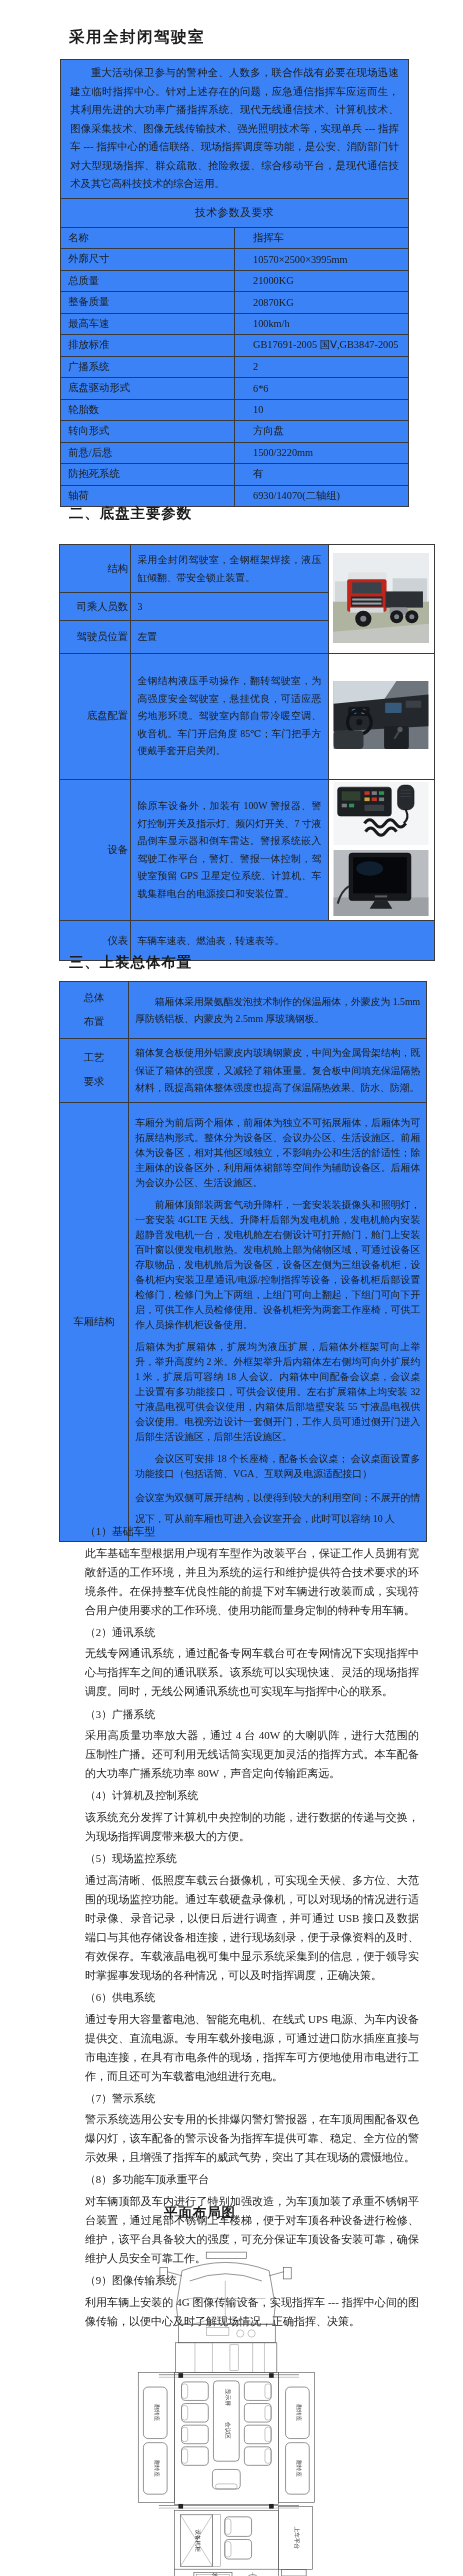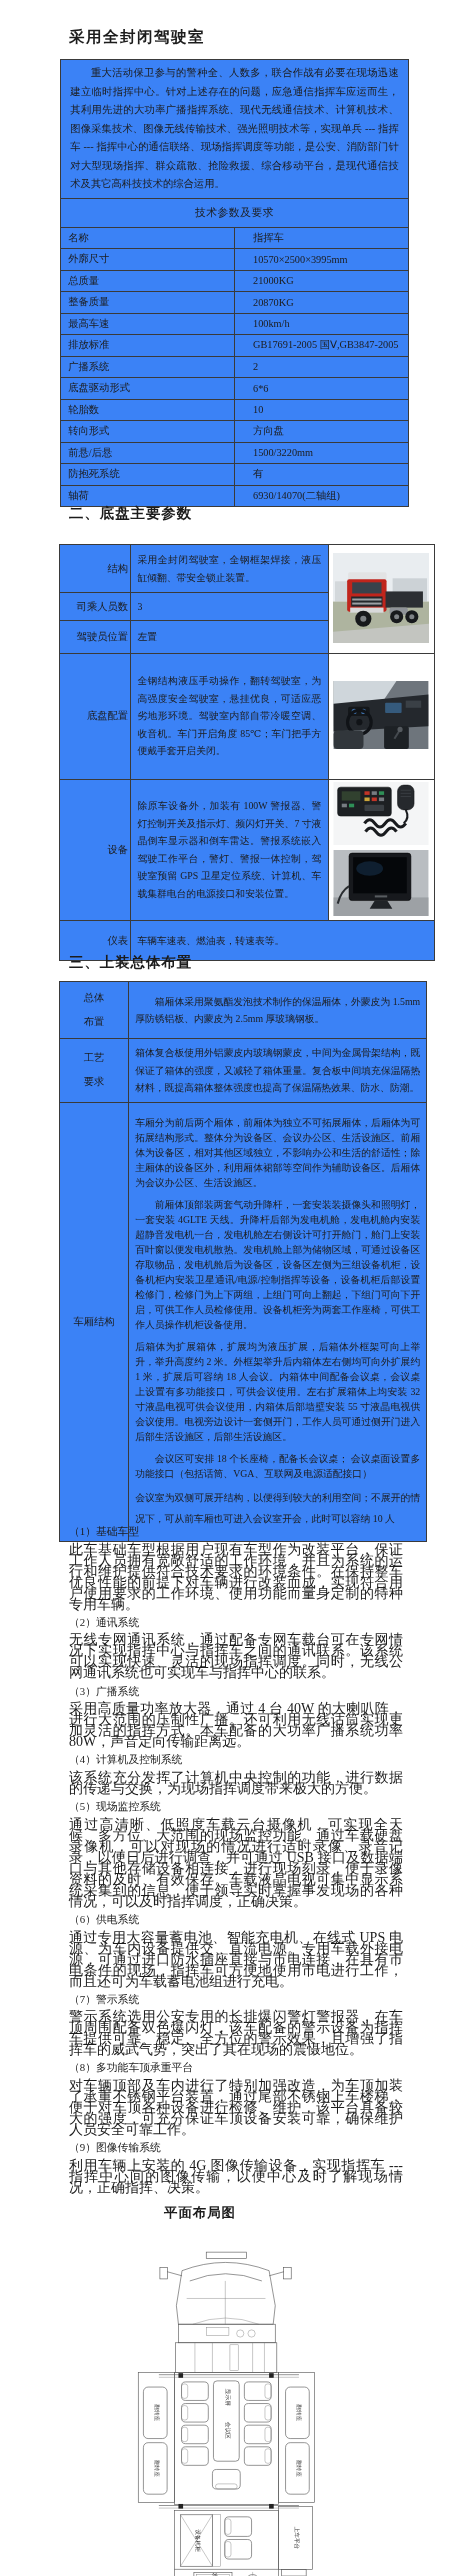--- a/index.html
+++ b/index.html
@@ -26,23 +26,23 @@
   .tbl2 .imgc{width:101px;padding:2.1px;text-align:center;vertical-align:middle;background:#fff;}
 
   .tbl3{left:59px;top:981px;width:351px;padding-left:48px;}
   .tbl3 .lab{width:66px;text-align:center;font-size:10.3px;white-space:pre-line;line-height:24px;}
   .tbl3 .txt{width:285px;padding:5.2px 6.2px;line-height:17.5px;text-align:justify;font-size:9.8px;}
   .tbl3 .big{height:428px;vertical-align:middle;margin-left:28px;}
   .tbl3 .big p{font-size:9.8px;line-height:15px;text-align:justify;margin:0 0 7.2px 0;}
   .tbl3 .big p.ind{text-indent:2em;}
   .tbl3 .big p.wide{line-height:20.6px;margin-bottom:0;}
 
-  .features{left:69px;top:1525px;width:334px;}
+  .features{left:85px;top:1525px;width:334px;}
   .features h4{font-size:10.8px;line-height:13.4px;margin:0 0 5.2px 0;}
-  .features p{font-size:14px;line-height:11px;margin:0 0 6.2px 0;text-align:justify;}
+  .features p{font-size:11px;line-height:19px;margin:0 0 6.2px 0;text-align:justify;}
 
   .fp-wrap{left:129px;top:2249px;width:206px;height:358px;}
   .fp-wrap svg{display:block;}
   .fp-line{fill:none;stroke:#555;stroke-width:1.2;}
   .fp-thin{fill:none;stroke:#777;stroke-width:0.8;}
   .fp-text{font-size:11px;fill:#333;font-family:"Liberation Serif","DejaVu Serif",serif;}
   .fp-dark{fill:#222;stroke:none;}
 </style>
 </head>
 <body>

